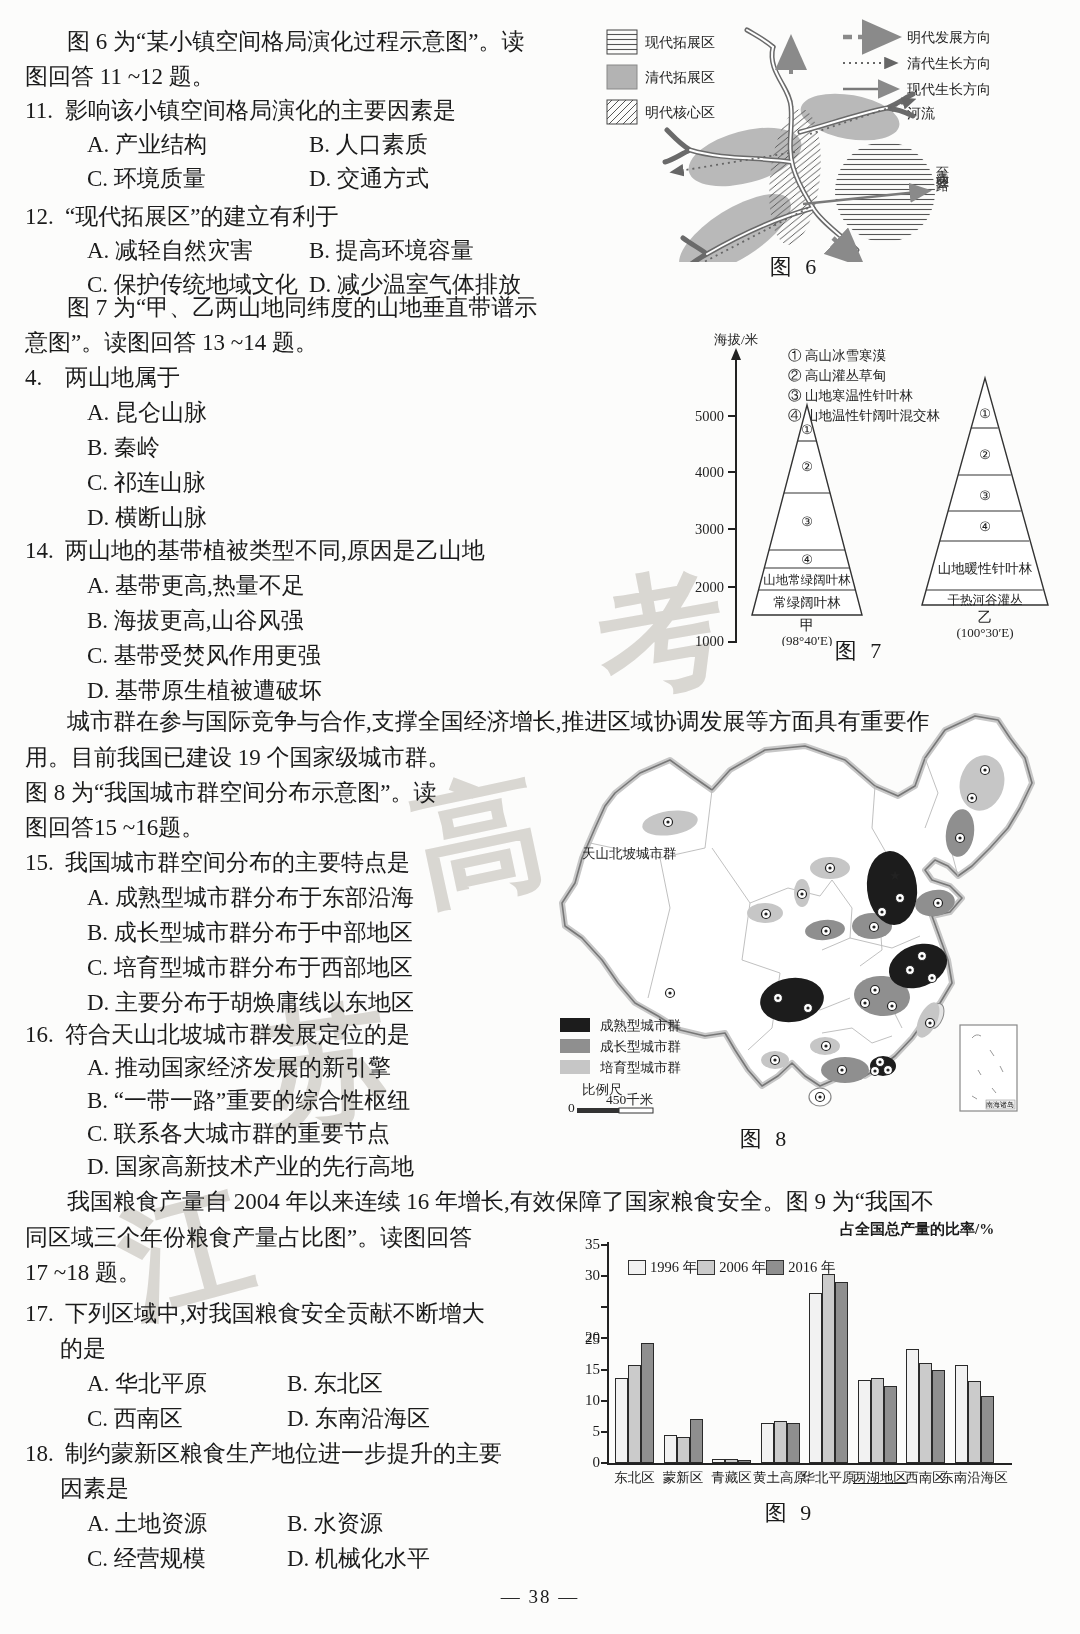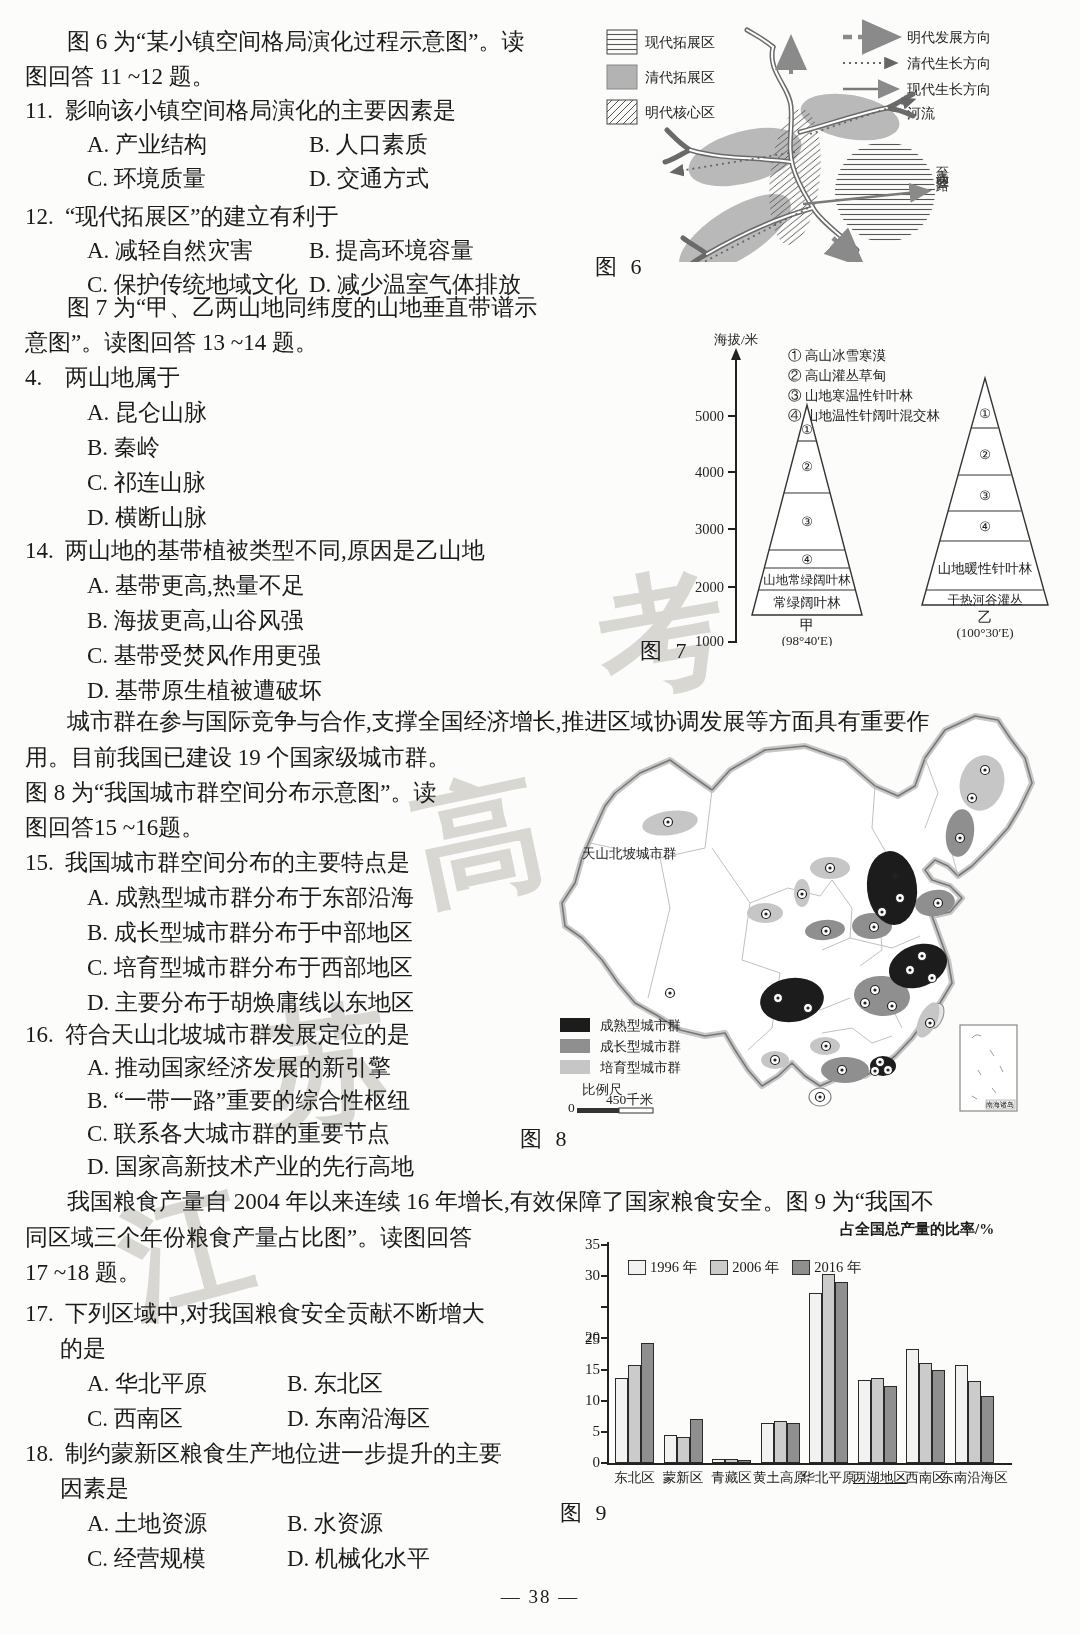--- a/index.html
+++ b/index.html
@@ -10,37 +10,37 @@
   }
   .tb{position:absolute;font-size:23px;line-height:35px;width:548px;}
   .full{width:1038px;}
   .ind{text-indent:42px;}
   .qrow{display:flex;}
   .qnum{width:40px;flex:none;}
   .opts1{padding-left:62px;display:flex;flex-direction:column;}
   .opts2{padding-left:62px;display:grid;grid-template-columns:222px 1fr;}
   .opts2n{padding-left:62px;display:grid;grid-template-columns:200px 1fr;}
   .lh34{line-height:34px;} .lh33{line-height:33px;}
-  .cap{position:absolute;font-size:22px;text-align:left;letter-spacing:4px;}
+  .cap{position:absolute;font-size:22px;text-align:center;letter-spacing:4px;}
   .wm{position:absolute;font-size:128px;color:#a39c92;opacity:.38;z-index:0;
       font-weight:bold;pointer-events:none;}
   .fig{position:absolute;}
   svg text{font-family:"Liberation Serif","DejaVu Serif",serif;fill:#222;}
   #f6-highway{position:absolute;writing-mode:vertical-rl;font-size:13.5px;
       letter-spacing:3px;color:#333;}
   
   #f9{position:absolute;left:560px;top:1180px;width:520px;height:350px;font-size:14px;}
   #f9-ylabel{position:absolute;left:280px;top:40px;font-weight:bold;font-size:15px;}
   #f9-plot{position:absolute;left:47px;top:62px;width:403px;height:221px;
       border-left:2px solid #222;border-bottom:2px solid #222;}
   .f9-tick{position:absolute;width:34px;text-align:right;font-size:15px;}
   .f9-tickmark{position:absolute;width:6px;height:2px;background:#222;}
   .f9-bar{position:absolute;border:1.2px solid #2a2a2a;box-sizing:border-box;}
   .f9-cat{position:absolute;font-size:13.5px;white-space:nowrap;transform:translateX(-50%);}
-  #f9-legend{position:absolute;left:68px;top:78px;display:flex;gap:13px;align-items:flex-end;}
+  #f9-legend{position:absolute;left:68px;top:78px;display:flex;align-items:flex-end;}
   .f9-li{display:flex;align-items:center;gap:4px;font-size:14.5px;}
   .f9-sw{width:18px;height:15px;border:1.2px solid #333;box-sizing:border-box;display:inline-block;}
   .footer{position:absolute;left:0;top:1586px;width:1080px;text-align:center;
       font-size:19px;letter-spacing:2px;}
 </style>
 </head>
 <body>
 
 <div class="wm" style="left:598px;top:548px;transform:rotate(-10deg)">考</div>
 <div class="wm" style="left:415px;top:756px;transform:rotate(-12deg)">高</div>

